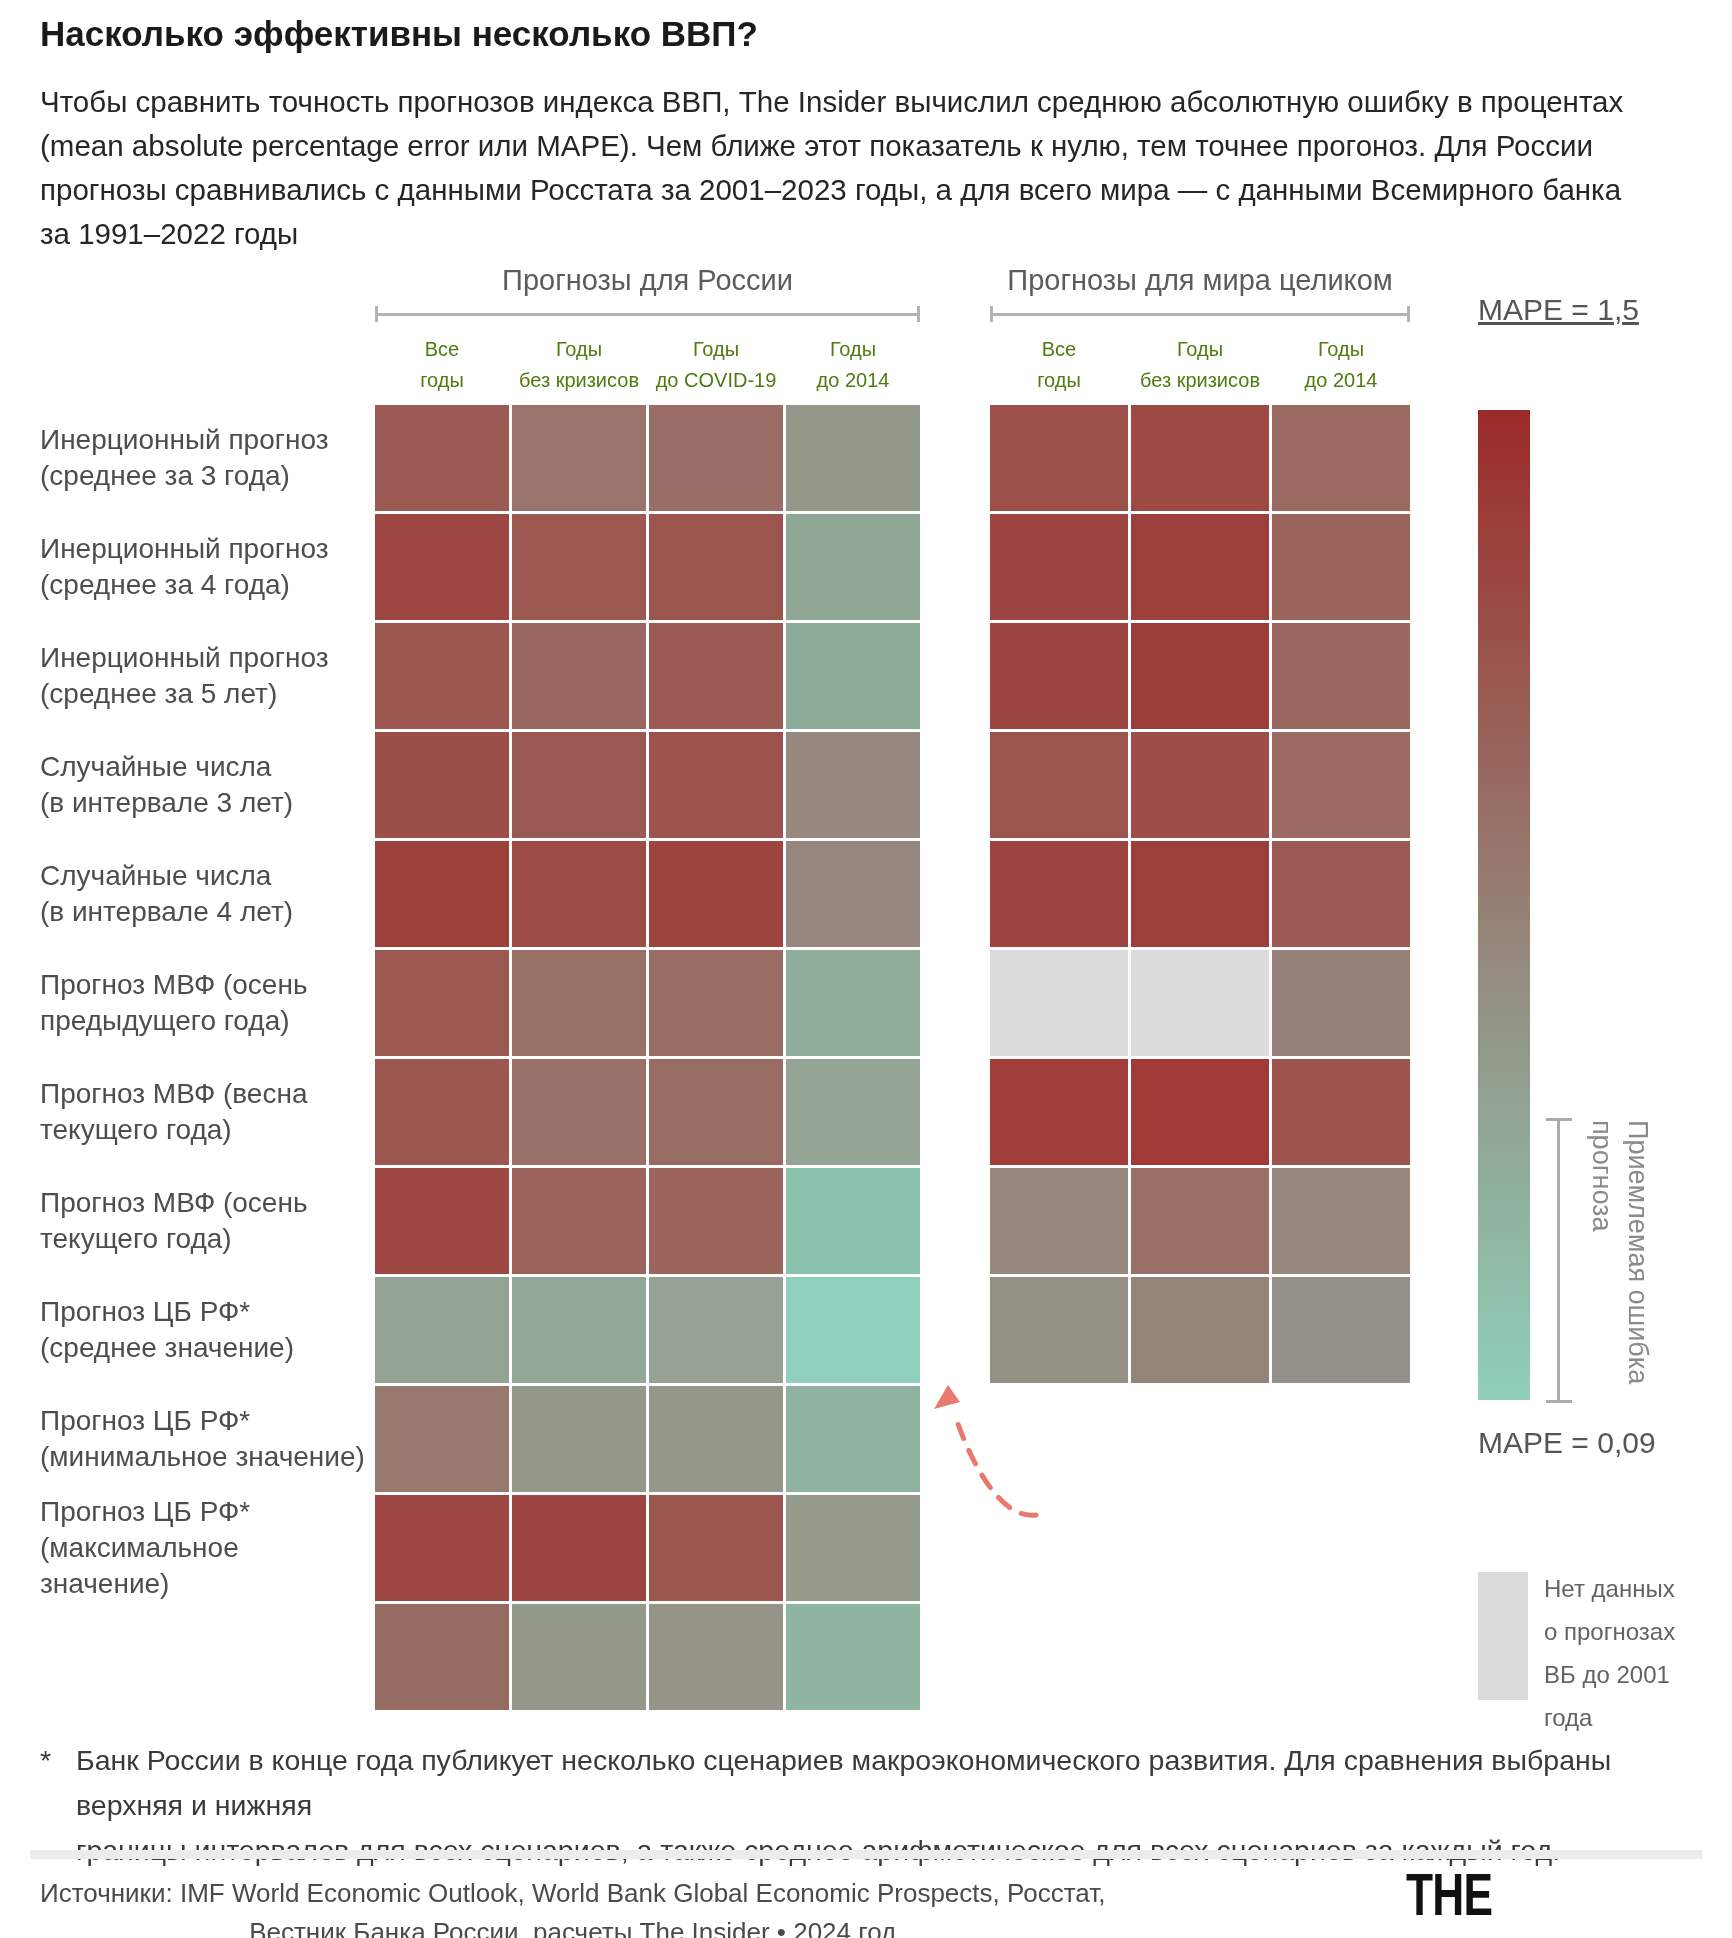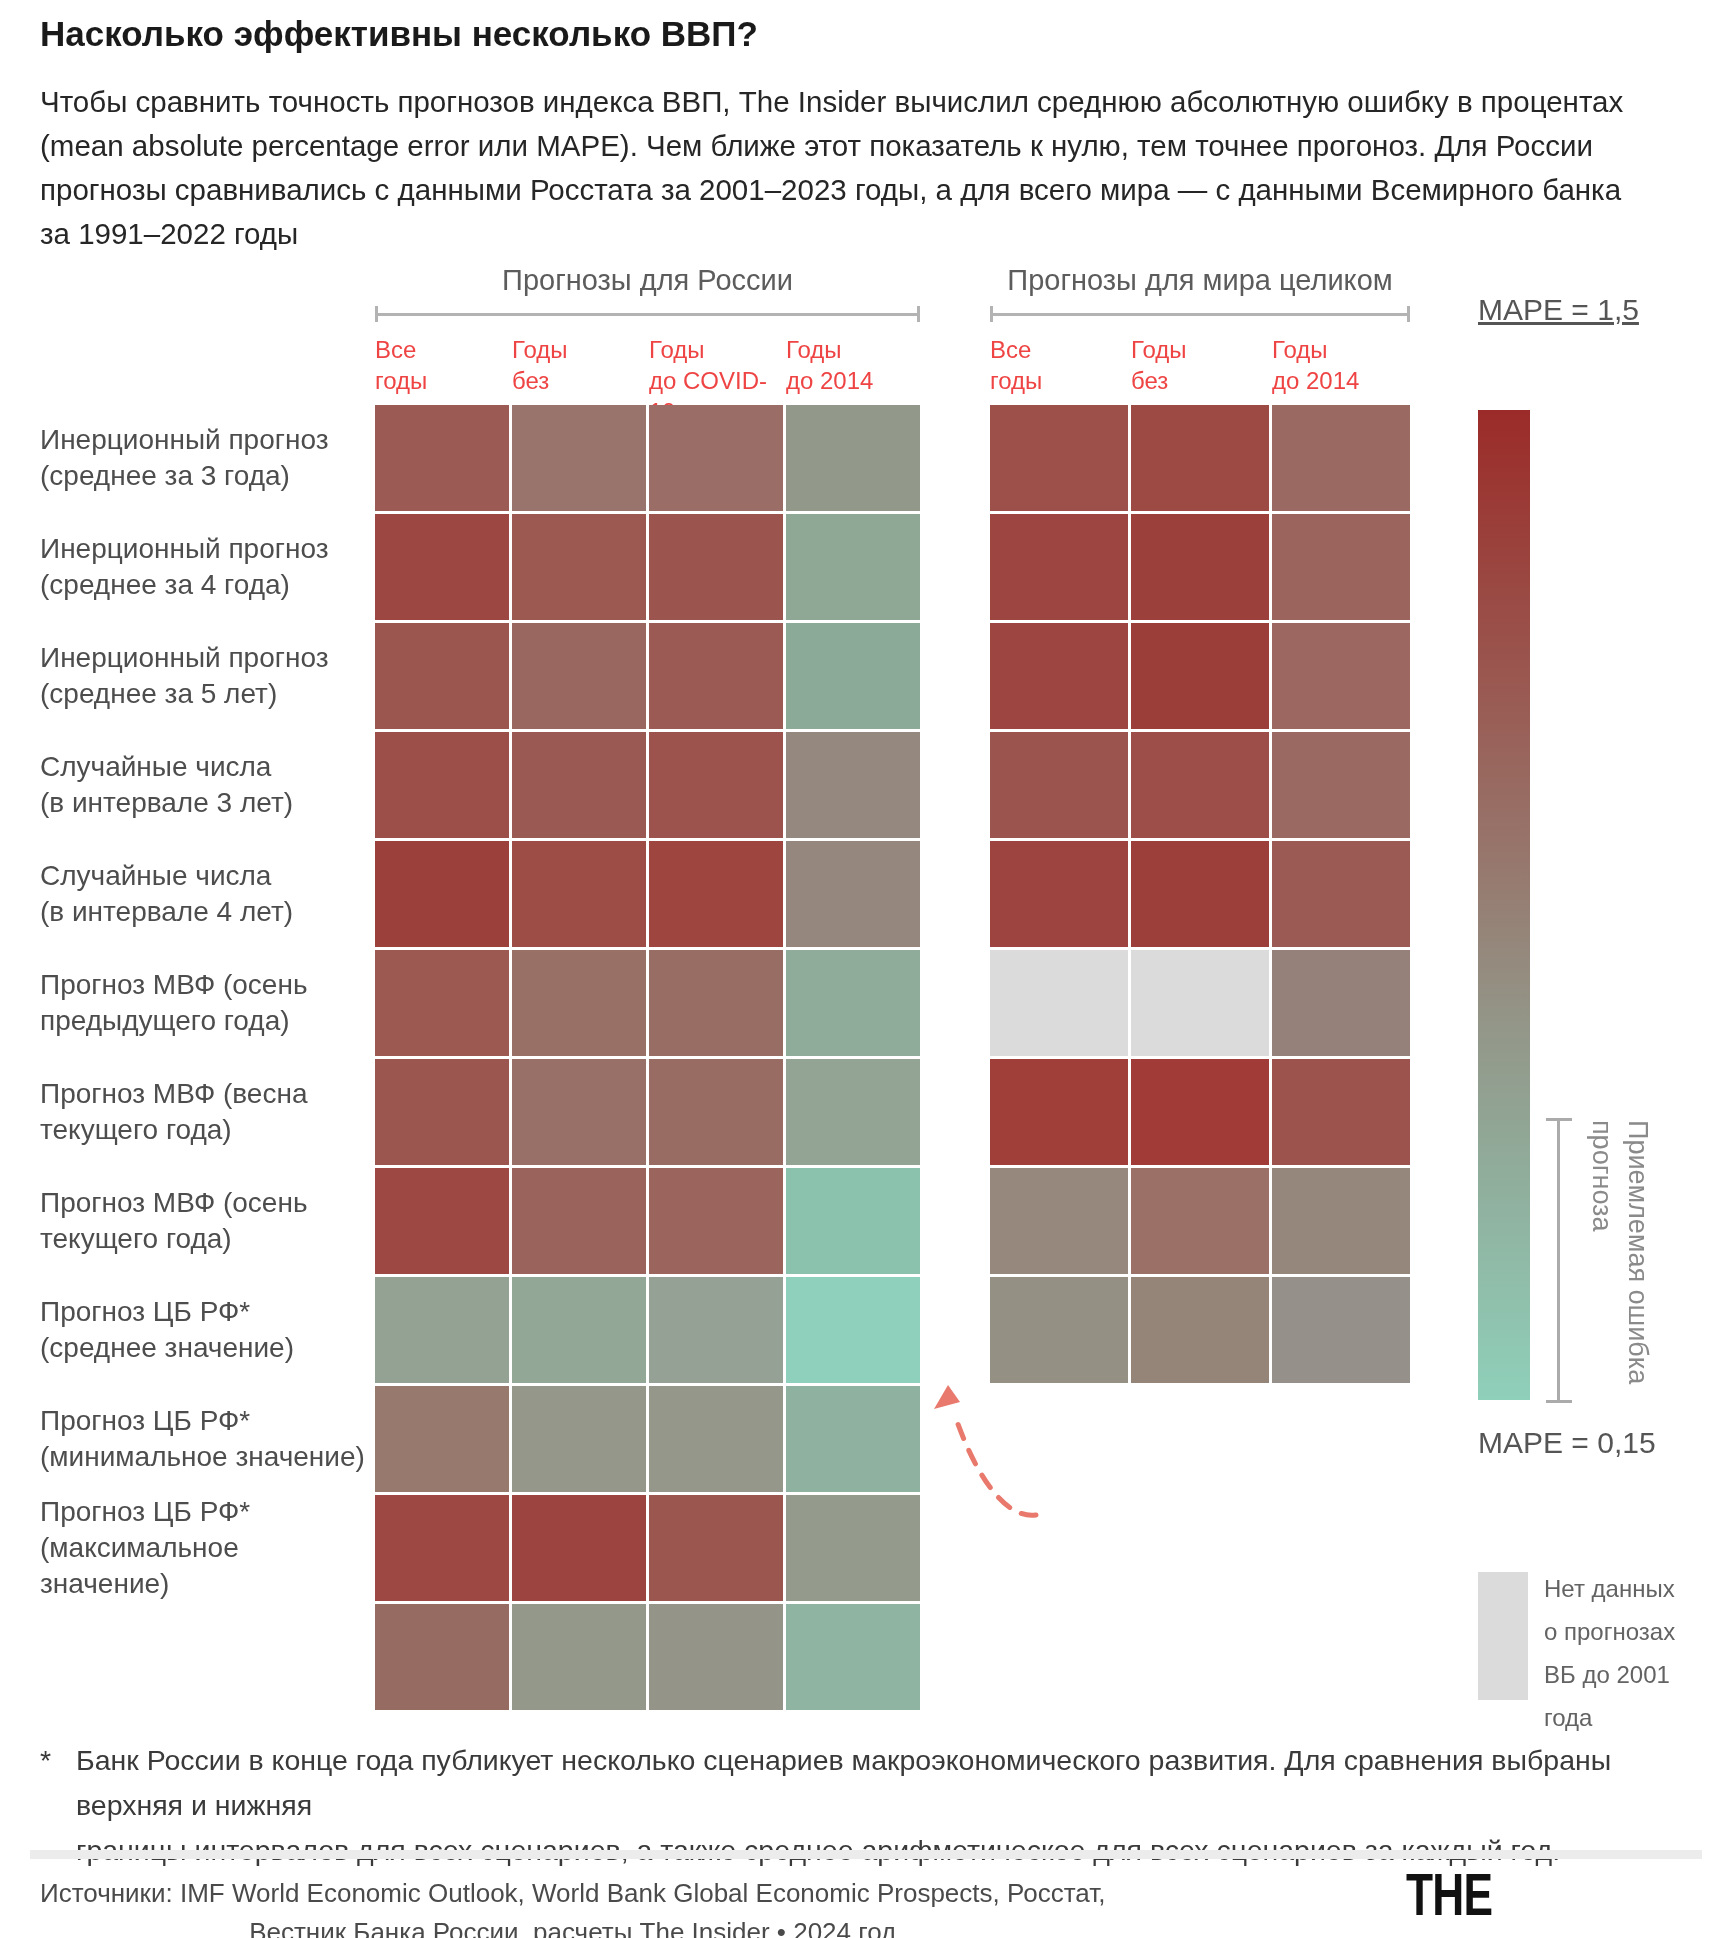--- a/index.html
+++ b/index.html
@@ -13,21 +13,21 @@
   .group-title.g1{left:990px;width:420px;}
   .bracket{position:absolute;top:306px;height:16px;}
   .bracket.g0{left:375px;width:545px;}
   .bracket.g1{left:990px;width:420px;}
   .bracket .bar{position:absolute;left:0;right:0;top:7px;height:3px;background:#b3b3b3;}
   .bracket .tick{position:absolute;top:0;width:3px;height:16px;background:#b3b3b3;}
   .bracket .tick.l{left:0;} .bracket .tick.r{right:0;}
   .colheads{position:absolute;top:334px;display:grid;gap:3px;}
   .colheads.g0{left:375px;width:545px;grid-template-columns:repeat(4,1fr);}
   .colheads.g1{left:990px;width:420px;grid-template-columns:repeat(3,1fr);}
-  .colhead{font-size:24px;color:#ef4444;text-align:left;white-space:pre-line;line-height:31px;}
+  .colhead{font-size:20px;color:#4d7c0f;text-align:center;white-space:pre-line;line-height:31px;}
   .rowlabels{position:absolute;left:40px;top:405px;width:330px;}
   .rowlabel{height:106px;margin-bottom:3px;display:flex;flex-direction:column;justify-content:center;
             font-size:28px;color:#4d4d4d;line-height:36px;white-space:pre-line;}
   .grid{position:absolute;top:405px;display:grid;gap:3px;background:#fff;}
   .grid.g0{left:375px;width:545px;grid-template-columns:repeat(4,1fr);grid-auto-rows:106px;}
   .grid.g1{left:990px;width:420px;grid-template-columns:repeat(3,1fr);grid-auto-rows:106px;}
   .cell{width:100%;height:100%;}
   .legend-max,.legend-min{position:absolute;left:1478px;font-size:30px;color:#555;}
   .legend-max{top:293px;text-decoration:underline;} .legend-min{top:1426px;}
   .legend-bar{position:absolute;left:1478px;top:410px;width:52px;height:990px;}
@@ -195,21 +195,21 @@
       <div class="cell" style="background: rgb(151, 136, 125);"></div>
       <div class="cell" style="background: rgb(155, 112, 103);"></div>
       <div class="cell" style="background: rgb(150, 135, 124);"></div>
       <div class="cell" style="background: rgb(148, 144, 131);"></div>
       <div class="cell" style="background: rgb(149, 132, 120);"></div>
       <div class="cell" style="background: rgb(149, 145, 138);"></div>
     </div>
 
   <div class="legend-max">MAPE = 1,5</div>
   <div class="legend-bar" id="legend-bar" style="background: linear-gradient(rgb(155, 43, 40) 0%, rgb(154, 84, 77) 25%, rgb(151, 118, 108) 45%, rgb(147, 150, 136) 62%, rgb(144, 174, 156) 78%, rgb(143, 208, 186) 100%);"></div>
-  <div class="legend-min">MAPE = 0,15</div>
+  <div class="legend-min">MAPE = 0,09</div>
 
   <div class="acc-line"></div>
   <div class="acc-cap t"></div>
   <div class="acc-cap b"></div>
   <div class="acc-label">Приемлемая ошибка
 прогноза</div>
 
   <div class="nodata-swatch" id="nodata-swatch" style="background: rgb(219, 219, 219);"></div>
   <div class="nodata-label">Нет данных
 о прогнозах

